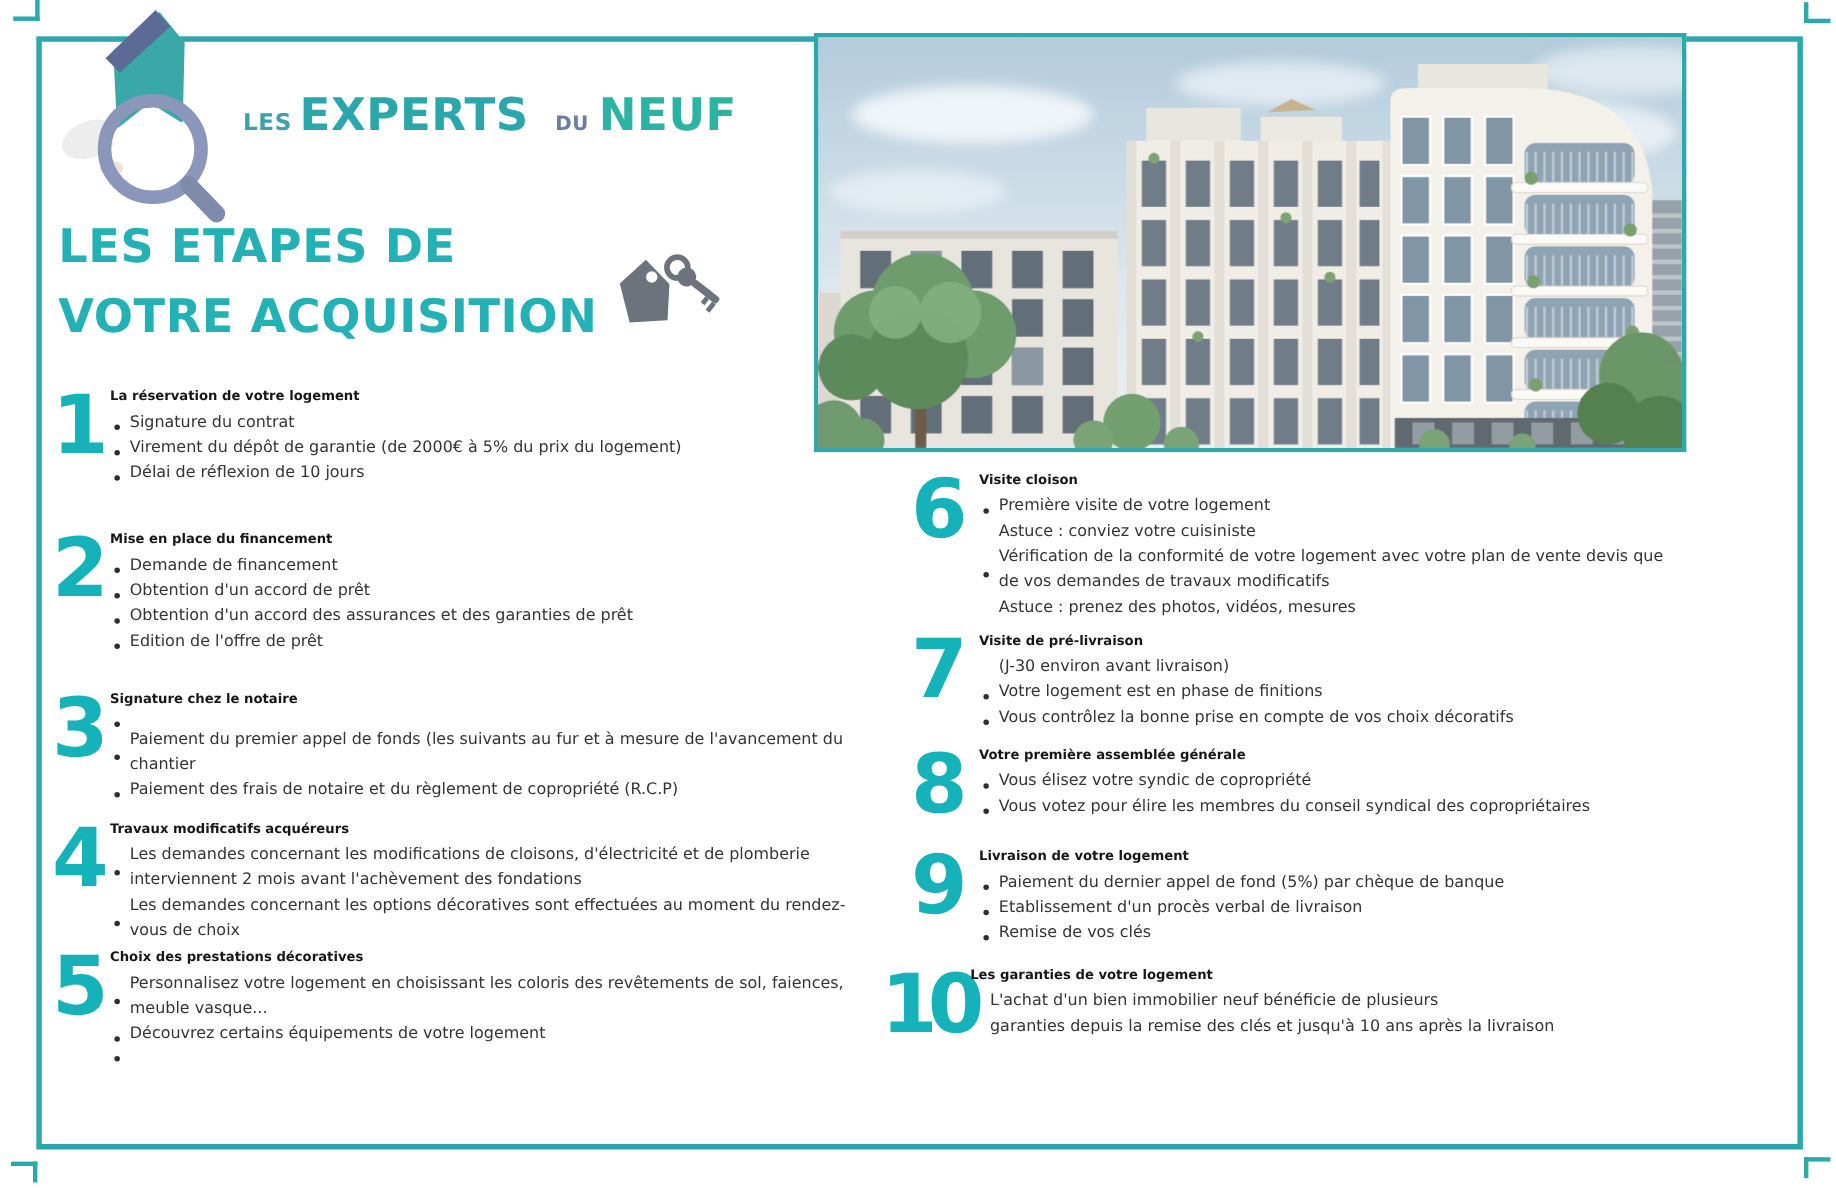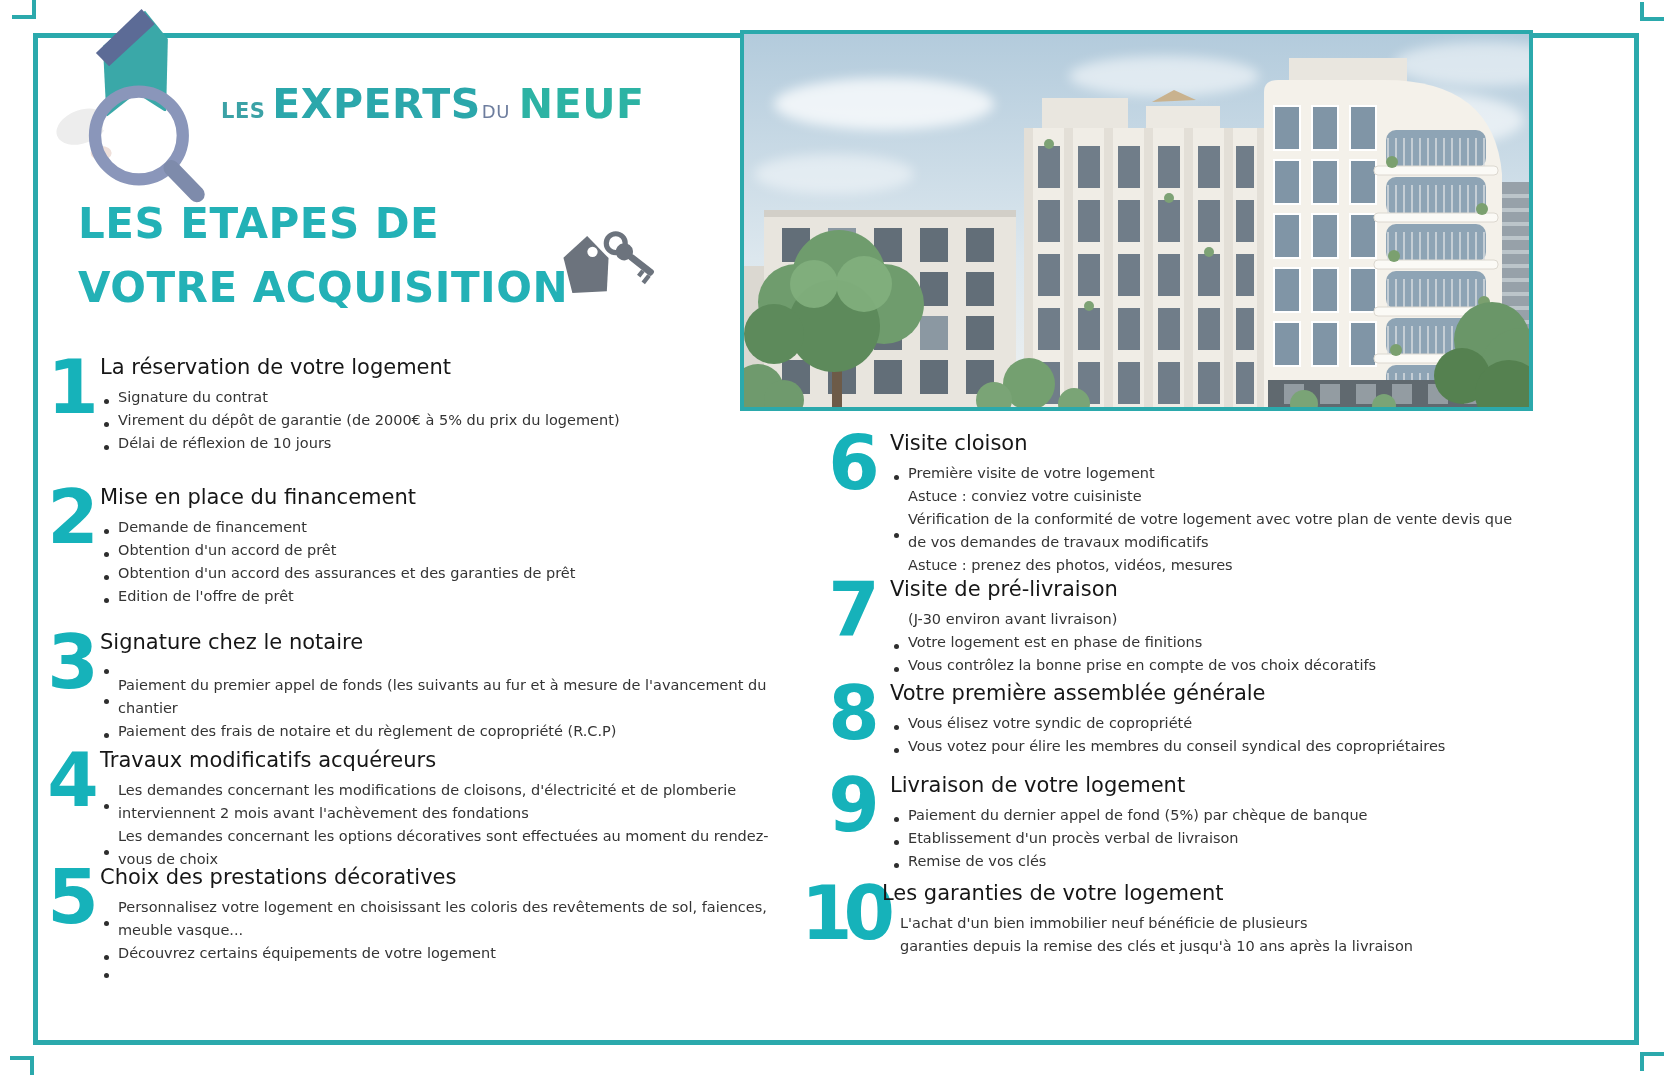--- a/index.html
+++ b/index.html
@@ -19,46 +19,46 @@
   .cm-tr{left:1640px;top:2px;border-left:4px solid #2ba9ac;border-bottom:4px solid #2ba9ac;}
   .cm-bl{left:10px;top:1056px;border-right:4px solid #2ba9ac;border-top:4px solid #2ba9ac;}
   .cm-br{left:1640px;top:1052px;border-left:4px solid #2ba9ac;border-top:4px solid #2ba9ac;}
 
   .logo-mark{position:absolute;left:52px;top:2px;z-index:3;}
   .brand{
     position:absolute;left:221px;top:80px;z-index:3;display:flex;align-items:baseline;white-space:nowrap;
   }
   .brand .w-les{font-size:21px;font-weight:600;color:#3ba2a6;letter-spacing:.5px;}
   .brand .w-experts{font-size:41px;font-weight:700;color:#2ba7ab;margin-left:7px;letter-spacing:.5px;}
-  .brand .w-du{font-size:18px;font-weight:400;color:#6d7d9e;margin-left:1px;letter-spacing:.5px;}
+  .brand .w-du{font-size:18px;font-weight:700;color:#6d7d9e;margin-left:24px;letter-spacing:.5px;}
   .brand .w-neuf{font-size:41px;font-weight:700;color:#2db3a4;margin-left:9px;letter-spacing:.5px;}
 
   .title{
-    position:absolute;left:78px;top:192px;z-index:2;
+    position:absolute;left:53px;top:192px;z-index:2;
     color:#23b1b6;font-weight:700;font-size:42px;line-height:64px;letter-spacing:.5px;
   }
   .keys{position:absolute;left:552px;top:218px;z-index:2;}
 
   .photo{
     position:absolute;left:740px;top:30px;width:793px;height:381px;
     border:4px solid #2ba9ac;box-sizing:border-box;z-index:2;background:#dfe8ee;
   }
   .photo svg{display:block;width:100%;height:100%;}
 
   
   .step{position:absolute;display:flex;z-index:2;}
   .num{
     font-weight:700;color:#16b2ba;font-size:74px;line-height:.95;text-align:center;flex:none;
   }
   .num.tight{letter-spacing:-9px;text-indent:-9px;}
   .left-col .num{width:54px;}
   .right-col .num{width:72px;}
   .left-col .content{width:692px;}
   .right-col .content{width:642px;}
-  .h{font-size:21px;font-weight:400;color:#161616;margin-bottom:4px;line-height:1.45;}
+  .h{font-size:12px;font-weight:700;color:#161616;margin-bottom:4px;line-height:1.45;}
   .li{display:flex;align-items:center;font-size:14.5px;color:#343434;line-height:1.58;}
   .dot{width:5px;height:5px;border-radius:50%;background:#2e2e2e;margin:8px 9px 0 4px;flex:none;}
   .li.nob .dot{visibility:hidden;}
 
   .s1{left:46px;top:352px;}
   .s2{left:46px;top:482px;}
   .s3{left:46px;top:627px;}
   .s4{left:46px;top:745px;}
   .s5{left:46px;top:862px;}
   .s6{left:818px;top:428px;}

